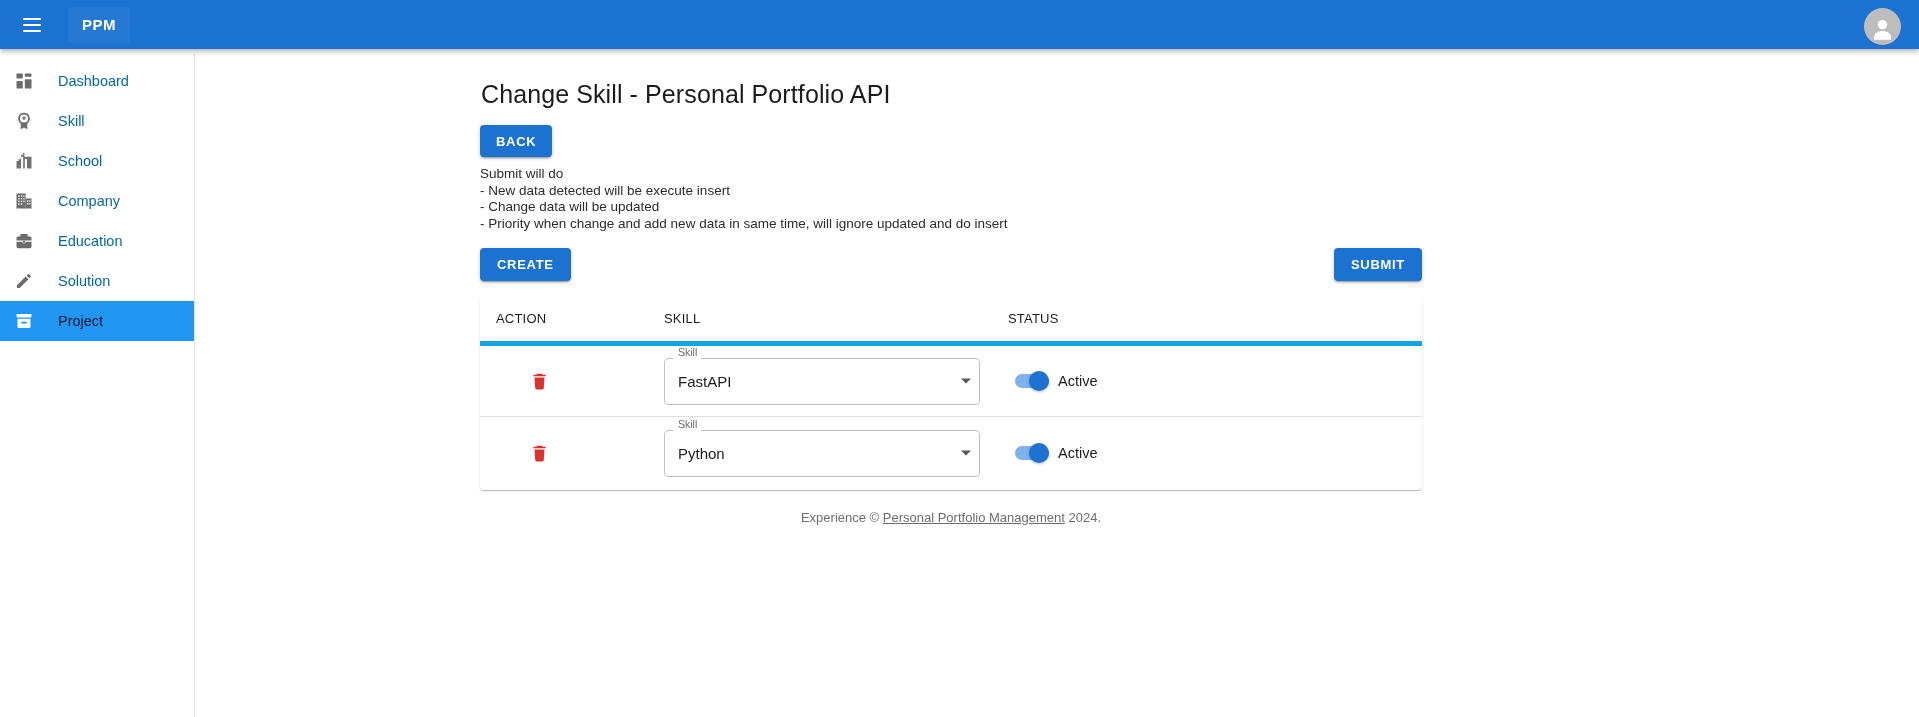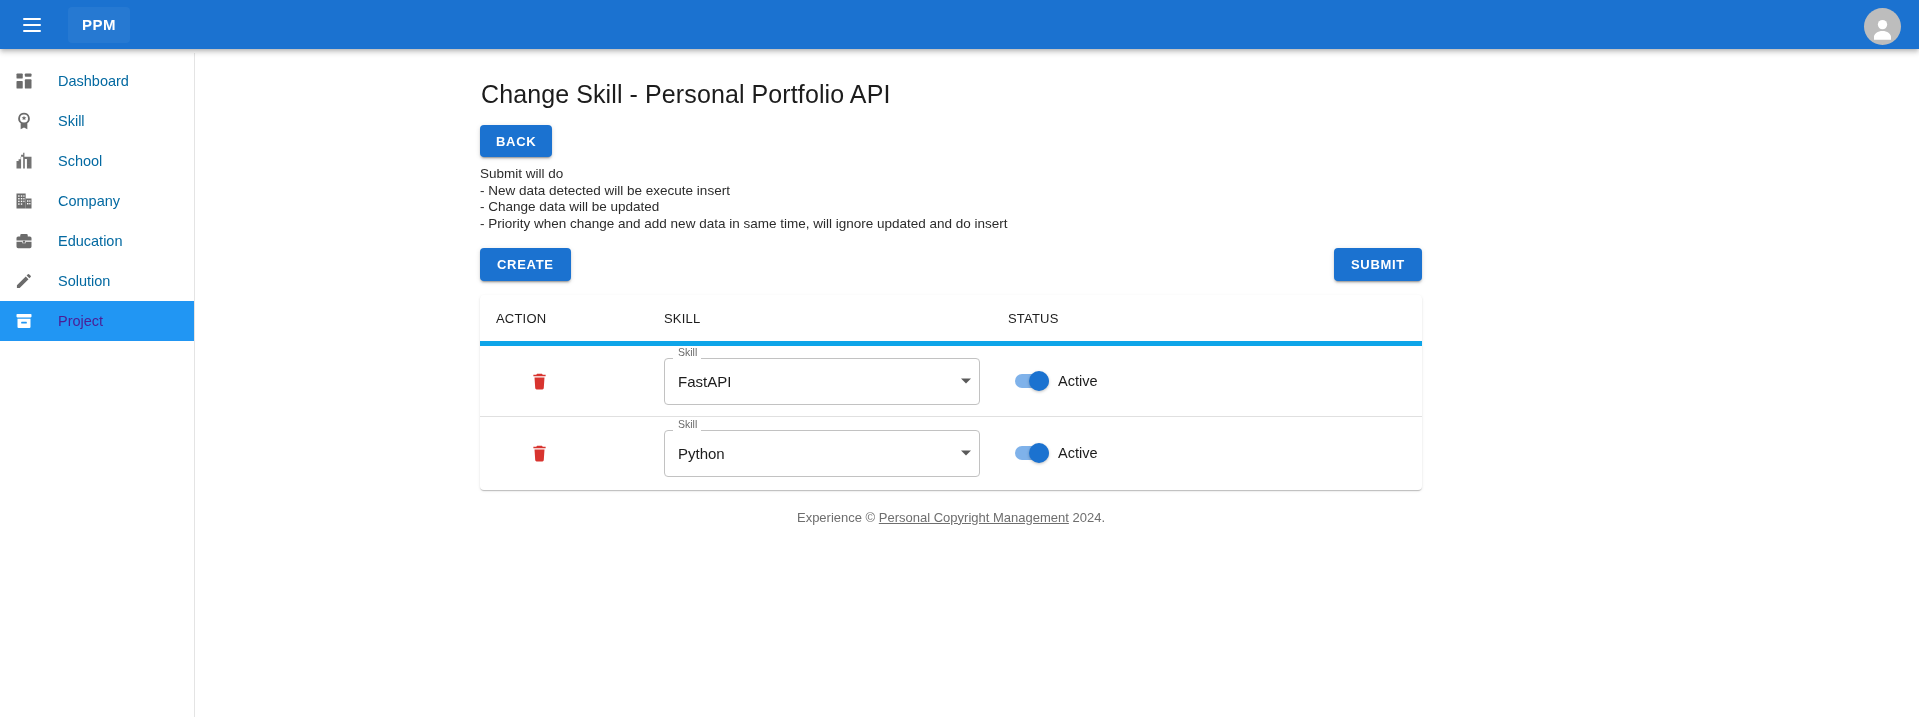--- a/index.html
+++ b/index.html
@@ -106,21 +106,21 @@
     margin-right: 22px;
     flex: 0 0 24px;
     display: flex;
     align-items: center;
     justify-content: center;
     color: #6b6b6b;
   }
   .nav-item .nav-ico svg { width: 20px; height: 20px; fill: currentColor; display: block; }
   .nav-item.active {
     background: #2196f3;
-    color: #4c1d95;
+    color: #0f172a;
   }
   .nav-item.active .nav-ico { color: #ffffff; }
   .nav-spacer { height: 2px; }
 
   
   .content {
     position: absolute;
     top: 53px; left: 195px;
     width: 1724px;
     height: 664px;
@@ -499,17 +499,17 @@
                 <span class="status-label">Active</span>
               </div>
             </td>
           </tr>
 
         </tbody>
       </table>
     </div>
 
     <div class="footer">
-      <span>Experience © </span><a>Personal Copyright Management</a><span> 2024.</span>
+      <span>Experience © </span><a>Personal Portfolio Management</a><span> 2024.</span>
     </div>
 
   </div>
 </main>
 
 </body></html>

